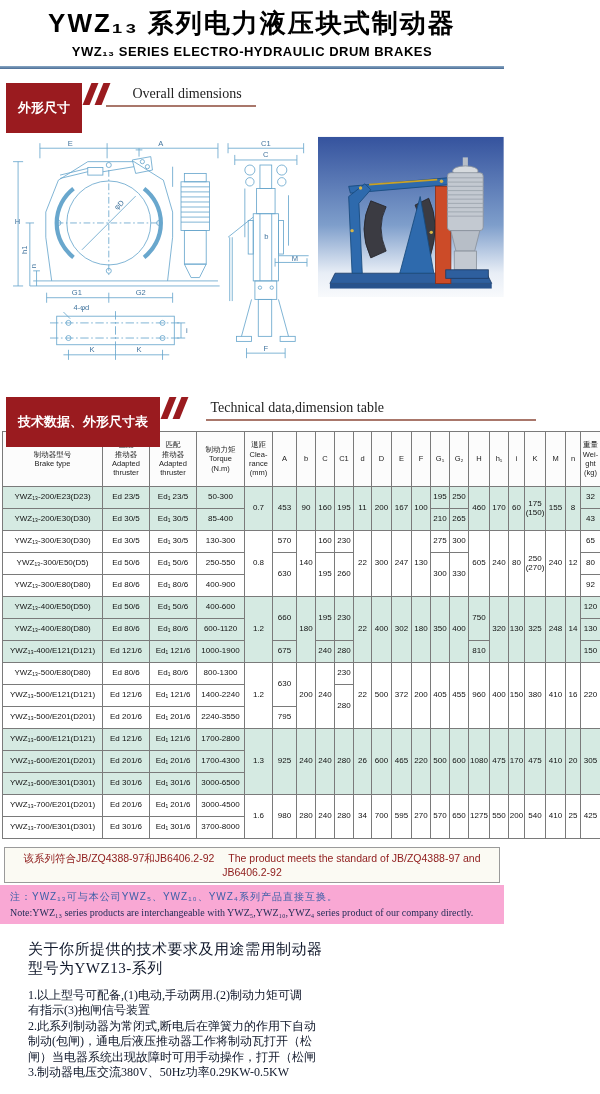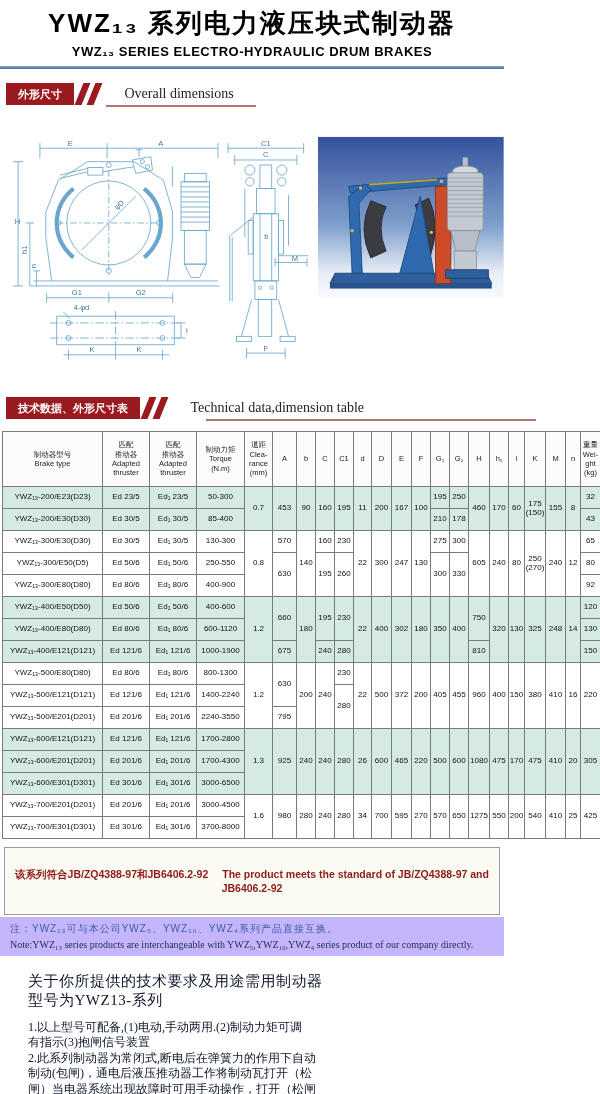--- a/index.html
+++ b/index.html
@@ -9,21 +9,21 @@
 
   
   .title-block{text-align:center;padding-top:6px;}
   .title-zh{font-size:26px;font-weight:bold;letter-spacing:2px;color:#000;}
   .title-en{font-size:13px;font-weight:bold;color:#000;margin-top:3px;letter-spacing:.5px;}
   .top-rule{height:3px;background:linear-gradient(#89a7c4,#4a6d96);margin-top:7px;}
 
   
   .banner{position:relative;height:22px;margin:14px 0 0 6px;}
   .banner .red-box{display:inline-block;background:#9a1b1f;color:#fff;font-weight:bold;
-      font-size:11px;line-height:20px;padding:1px 12px;vertical-align:top;}
+      font-size:13px;line-height:20px;padding:15px 12px;vertical-align:top;}
   .banner .stripe{display:inline-block;width:7px;height:22px;background:#9a1b1f;
       transform:skewX(-22deg);margin-left:5px;vertical-align:top;}
   .banner .en{display:inline-block;font-family:"Liberation Serif","DejaVu Serif",serif;
       font-size:14px;color:#222;margin-left:22px;line-height:22px;vertical-align:top;}
   .banner .underline{position:absolute;left:100px;bottom:-2px;height:2px;background:#a9776b;}
   .banner.b1 .underline{width:150px;}
   .banner.b2 .underline{width:330px;left:200px;}
 
   
   .figures{display:flex;align-items:flex-start;margin:10px 0 0 8px;}
@@ -35,25 +35,25 @@
   table.spec{border-collapse:collapse;table-layout:fixed;width:596px;margin:12px 2px 0 2px;}
   table.spec th,table.spec td{border:1px solid #7a7a7a;text-align:center;vertical-align:middle;
       padding:0;white-space:pre-line;overflow:hidden;}
   table.spec th{font-size:7.5px;font-weight:normal;color:#222;height:54px;line-height:1.25;background:#fcfcfc;}
   table.spec td{font-size:8px;height:21px;line-height:1.1;color:#111;}
   tr.g td{background:#d5eae2;}
   tr.w td{background:#ffffff;}
 
   
   .standards{margin:8px 4px 0 4px;border:1px solid #9a9a9a;background:#fbfaf3;
-      text-align:center;padding:20px 2px;font-weight:bold;font-size:10.5px;color:#8e1a1a;}
+      text-align:center;padding:4px 2px;font-weight:normal;font-size:10.5px;color:#8e1a1a;}
   .standards .en{margin-left:14px;}
 
   
-  .note{margin:2px 0 0 0;background:#c4b5fd;padding:5px 10px 6px 10px;}
+  .note{margin:2px 0 0 0;background:#f9a8d4;padding:5px 10px 6px 10px;}
   .note .zh{font-size:10px;color:#3c5fa8;letter-spacing:1px;}
   .note .en{font-size:10px;color:#1d2a55;font-family:"Liberation Serif","DejaVu Serif",serif;margin-top:3px;}
 
   
   .req{margin:16px 0 0 28px;font-family:"Liberation Serif","DejaVu Serif",serif;color:#0f172a;}
   .req .head{font-size:15px;line-height:1.25;letter-spacing:.5px;}
   .req .lines{margin-top:10px;font-size:12px;line-height:1.3;}
 </style>
 </head>
 <body>
@@ -356,21 +356,21 @@
           <td rowspan="2">155</td>
           <td rowspan="2">8</td>
           <td>32</td>
         </tr>
         <tr class="g">
           <td>YWZ₁₃-200/E30(D30)</td>
           <td>Ed 30/5</td>
           <td>Ed₁ 30/5</td>
           <td>85-400</td>
           <td>210</td>
-          <td>178</td>
+          <td>265</td>
           <td>43</td>
         </tr>
         <tr class="w">
           <td>YWZ₁₃-300/E30(D30)</td>
           <td>Ed 30/5</td>
           <td>Ed₁ 30/5</td>
           <td>130-300</td>
           <td rowspan="3">0.8</td>
           <td>570</td>
           <td rowspan="3">140</td>

